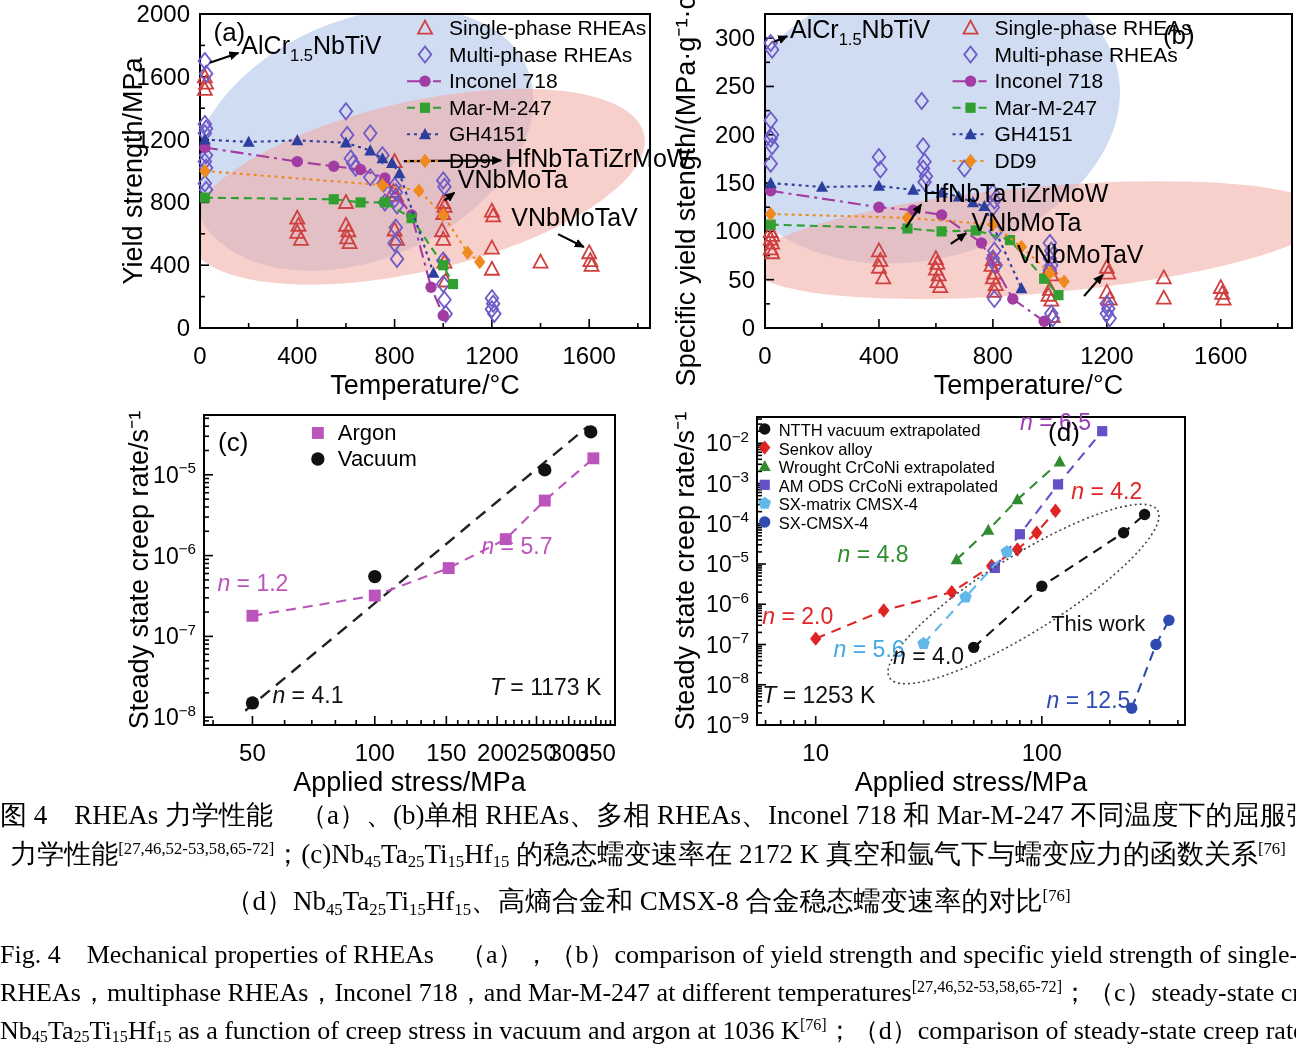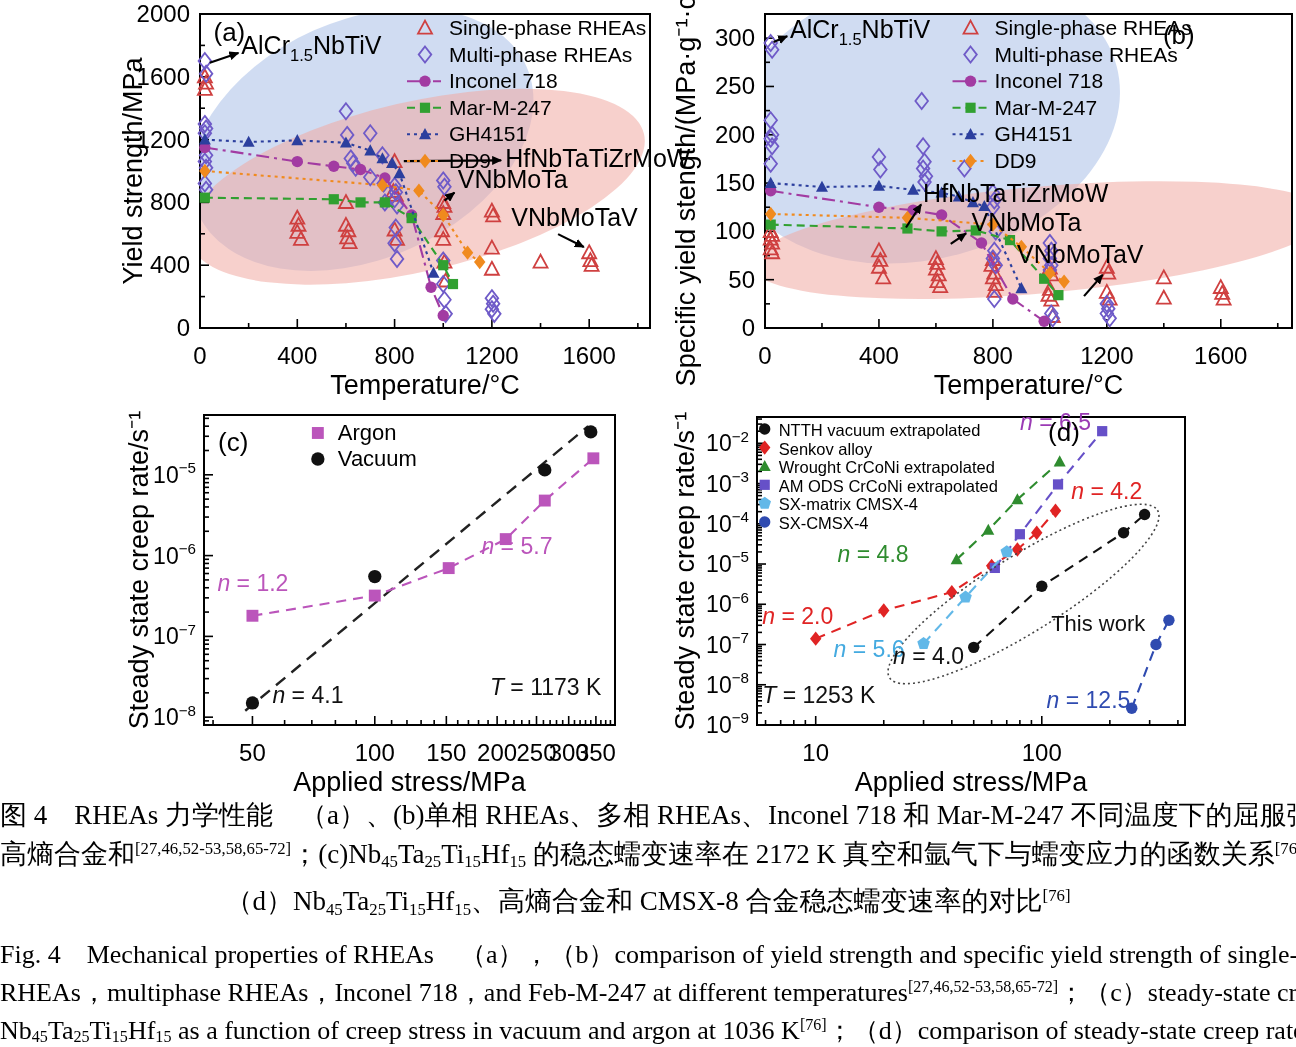--- a/index.html
+++ b/index.html
@@ -732,22 +732,22 @@
           <text x="778.704" y="529.012" font-size="16.5" fill="#000" font-family="&quot;Liberation Sans&quot;, sans-serif">SX-CMSX-4</text>
         </g>
         <text x="1048.04" y="441.002" font-size="26" fill="#000" font-family="&quot;Liberation Sans&quot;, sans-serif">(d)</text>
         <text x="971" y="791" font-size="27" fill="#000" text-anchor="middle" font-family="&quot;Liberation Sans&quot;, sans-serif">Applied stress/MPa</text>
         <text x="694" y="571" font-size="27" fill="#000" text-anchor="middle" font-family="&quot;Liberation Sans&quot;, sans-serif" transform="rotate(-90 694 571)">Steady state creep rate/s⁻¹</text>
       </g>
     </svg>
   <div id="captions">
     <div class="cap-zh">
         <div class="cap-line"><span>图 4　RHEAs 力学性能　（a）、(b)单相 RHEAs、多相 RHEAs、Inconel 718 和 Mar-M-247 不同温度下的屈服强度对比和比屈</span></div>
-        <div class="cap-line"><span>高熵合金和</span><span class="seg-sup">[27,46,52-53,58,65-72]</span><span>；(c)Nb</span><span class="seg-sub">45</span><span>Ta</span><span class="seg-sub">25</span><span>Ti</span><span class="seg-sub">15</span><span>Hf</span><span class="seg-sub">15</span><span> 的稳态蠕变速率在 2172 K 真空和氩气下与蠕变应力的函数关系</span><span class="seg-sup">[76]</span></div>
+        <div class="cap-line"><span>力学性能</span><span class="seg-sup">[27,46,52-53,58,65-72]</span><span>；(c)Nb</span><span class="seg-sub">45</span><span>Ta</span><span class="seg-sub">25</span><span>Ti</span><span class="seg-sub">15</span><span>Hf</span><span class="seg-sub">15</span><span> 的稳态蠕变速率在 2172 K 真空和氩气下与蠕变应力的函数关系</span><span class="seg-sup">[76]</span></div>
         <div class="cap-line"><span>（d）Nb</span><span class="seg-sub">45</span><span>Ta</span><span class="seg-sub">25</span><span>Ti</span><span class="seg-sub">15</span><span>Hf</span><span class="seg-sub">15</span><span>、高熵合金和 CMSX-8 合金稳态蠕变速率的对比</span><span class="seg-sup">[76]</span></div>
       </div>
     <div class="cap-en">
         <div class="cap-line"><span>Fig. 4　Mechanical properties of RHEAs　（a），（b）comparison of yield strength and specific yield strength of single-phase</span></div>
-        <div class="cap-line"><span>RHEAs，multiphase RHEAs，Inconel 718，and Feb-M-247 at different temperatures</span><span class="seg-sup">[27,46,52-53,58,65-72]</span><span>；（c）steady-state creep rate of</span></div>
+        <div class="cap-line"><span>RHEAs，multiphase RHEAs，Inconel 718，and Mar-M-247 at different temperatures</span><span class="seg-sup">[27,46,52-53,58,65-72]</span><span>；（c）steady-state creep rate of</span></div>
         <div class="cap-line"><span>Nb</span><span class="seg-sub">45</span><span>Ta</span><span class="seg-sub">25</span><span>Ti</span><span class="seg-sub">15</span><span>Hf</span><span class="seg-sub">15</span><span> as a function of creep stress in vacuum and argon at 1036 K</span><span class="seg-sup">[76]</span><span>；（d）comparison of steady-state creep rates of</span></div>
       </div>
   </div>
 </div>
 
 </body></html>

